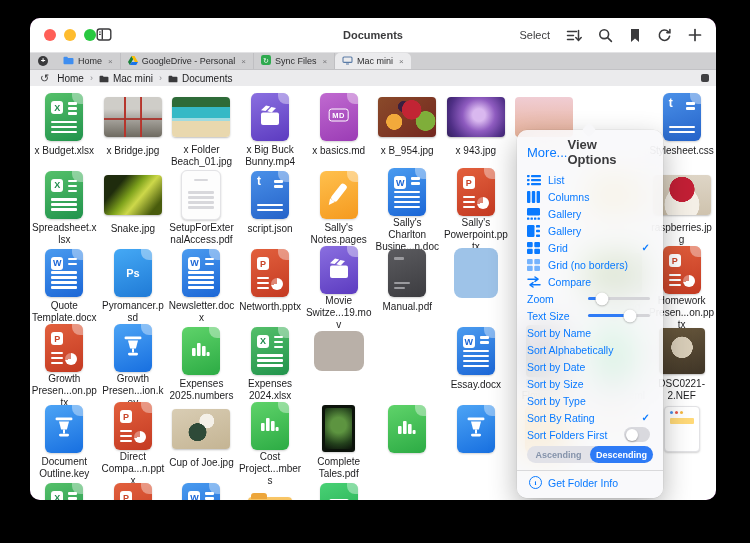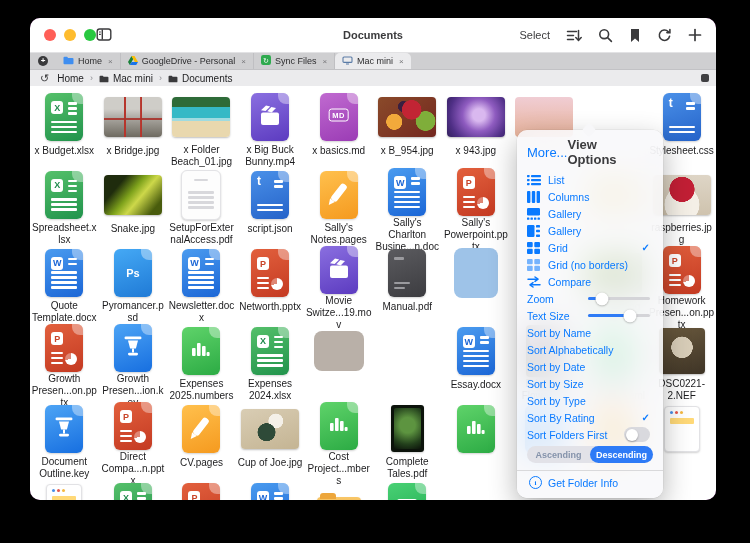--- a/index.html
+++ b/index.html
@@ -713,28 +713,20 @@
                   <i></i>
                   <i></i>
                 </span>
                 <span class="pie"></span>
               </div>
             </div>
             <div class="flabel">Direct Compa...n.pptx</div>
           </div>
           <div class="cell">
             <div class="thumbwrap">
-              <div class="doc fold t-pages">
-                <span class="pencil"></span>
-              </div>
-            </div>
-            <div class="flabel">CV.pages</div>
-          </div>
-          <div class="cell">
-            <div class="thumbwrap">
               <div class="ph land ph-cup"></div>
             </div>
             <div class="flabel">Cup of Joe.jpg</div>
           </div>
           <div class="cell">
             <div class="thumbwrap">
               <div class="doc fold t-numbers">
                 <svg style="position:absolute;left:10px;top:13px" width="18" height="20" viewBox="0 0 18 20">
                   <rect x="0" y="8" width="3.6" height="8" rx="1" fill="#fff"></rect>
                   <rect x="5" y="3" width="3.6" height="13" rx="1" fill="#fff"></rect>

